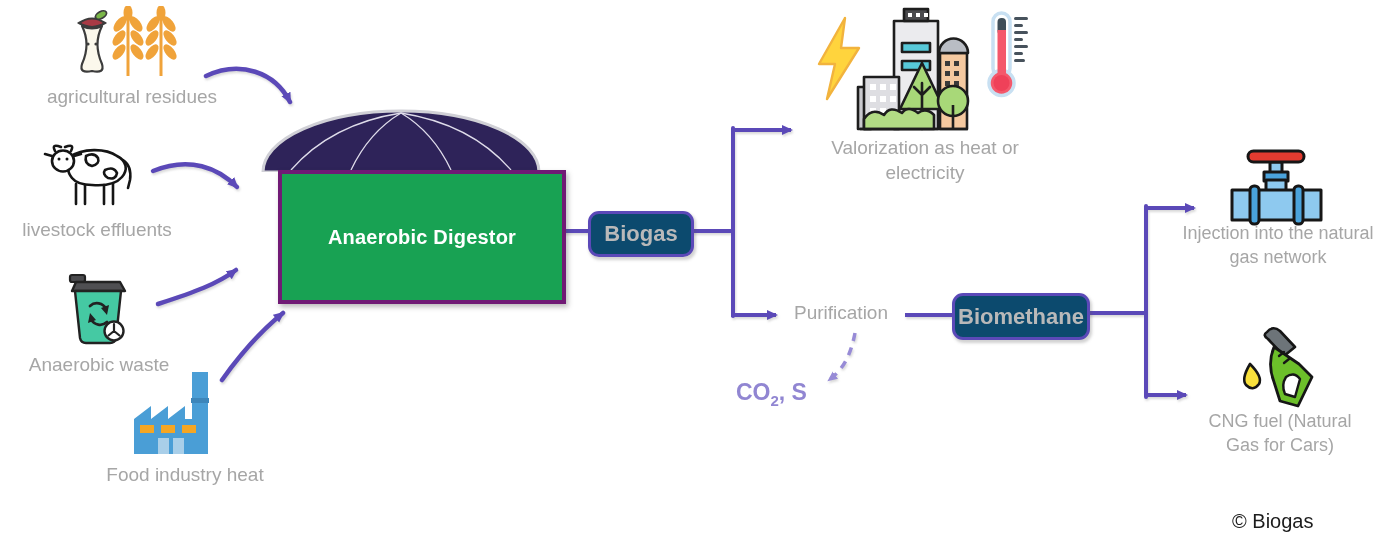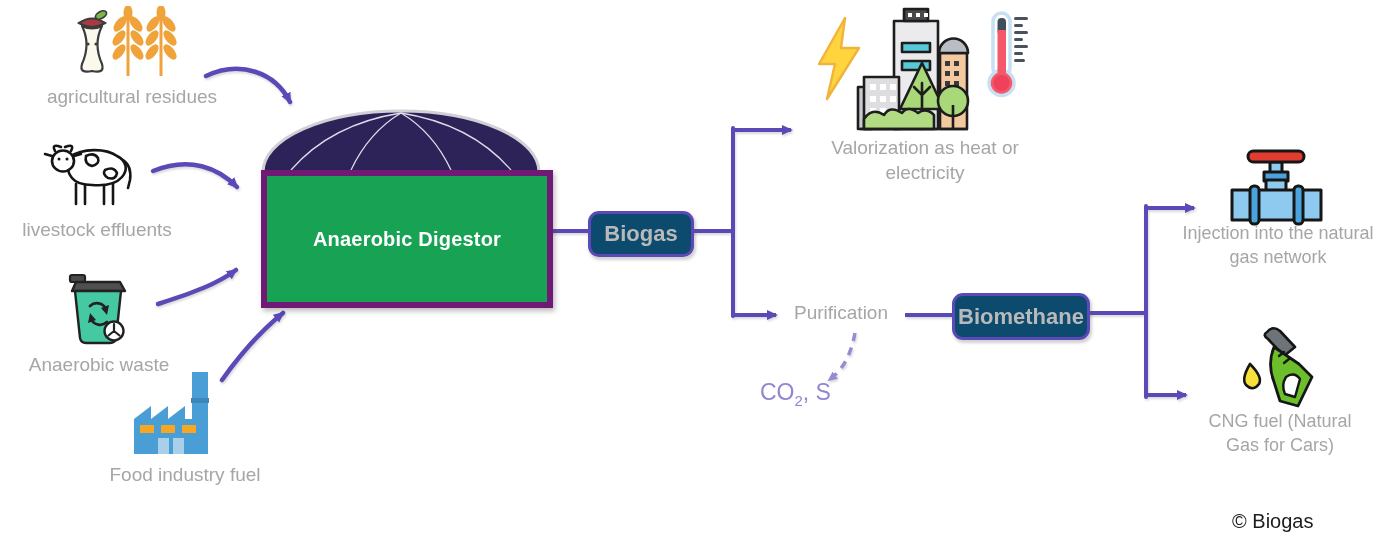--- a/index.html
+++ b/index.html
@@ -5,27 +5,27 @@
   html,body{margin:0;padding:0;background:#fff;}
   #stage{position:relative;width:1397px;height:549px;background:#ffffff;overflow:hidden;
          font-family:"Liberation Sans",sans-serif;}
   .abs{position:absolute;}
   svg{display:block;}
   .lbl{position:absolute;color:#a6a6a6;font-size:19px;line-height:1.32;text-align:center;}
   .flow-box{position:absolute;background:#0c4a6e;border:3.5px solid #5b49b8;border-radius:11px;
             display:flex;align-items:center;justify-content:center;
             font-weight:bold;color:#b9b9b9;font-size:22px;
             box-shadow:1.5px 2.5px 3px rgba(90,90,90,.28);}
-  #digestor-box{position:absolute;left:261px;top:170px;width:280px;height:126px;
-            background:#18a253;border:6px solid #701a75;
+  #digestor-box{position:absolute;left:278px;top:170px;width:280px;height:126px;
+            background:#18a253;border:4px solid #701a75;
             display:flex;align-items:center;justify-content:center;
             box-shadow:2px 3px 5px rgba(60,60,60,.35);}
   #digestor-box span{color:#ffffff;font-weight:bold;font-size:20px;letter-spacing:.2px;}
   #purification{position:absolute;left:794px;top:302px;color:#a6a6a6;font-size:19px;white-space:nowrap;}
-  #byproduct{position:absolute;left:736px;top:379px;color:#9186d2;font-weight:normal;font-size:23px;margin-left:24px;}
+  #byproduct{position:absolute;left:736px;top:379px;color:#9186d2;font-weight:bold;font-size:23px;}
   #byproduct sub{font-size:15px;}
   #credit{position:absolute;left:1232px;top:510px;color:#1c1c1c;font-size:20px;white-space:nowrap;}
   .connectors{position:absolute;left:0;top:0;pointer-events:none;
               filter:drop-shadow(1px 2px 1px rgba(130,130,130,.30));}
 </style>
 </head>
 <body>
 
 <div id="stage">
 
@@ -120,21 +120,21 @@
 
   <svg class="abs" style="left:128px;top:362px;" width="95" height="95" viewBox="0 0 95 95">
     <path d="M6,92 L6,57 L23,44 L23,57 L40,44 L40,57 L57,44 L57,57 L64,57 L64,10 L80,10 L80,92 Z" fill="#4a9ed6"></path>
     <rect x="63" y="36" width="18" height="5" fill="#3d86ba"></rect>
     <rect x="12" y="63" width="14" height="8" fill="#f5a623"></rect>
     <rect x="33" y="63" width="14" height="8" fill="#f5a623"></rect>
     <rect x="54" y="63" width="14" height="8" fill="#f5a623"></rect>
     <rect x="30" y="76" width="11" height="16" fill="#a9cfe9"></rect>
     <rect x="45" y="76" width="11" height="16" fill="#a9cfe9"></rect>
   </svg>
-  <div class="lbl" style="left:85px;top:462px;width:200px;">Food industry fuel</div>
+  <div class="lbl" style="left:85px;top:462px;width:200px;">Food industry heat</div>
 
   <svg class="abs" style="left:261px;top:107px;" width="280" height="65" viewBox="0 0 280 65">
     <path d="M2,65 A138,61 0 0 1 278,65 Z" fill="#2e2359" stroke="#d0d0d6" stroke-width="3"></path>
     <g stroke="#e8e6f2" stroke-width="1.3" fill="none" opacity="0.95">
       <path d="M140,6 Q70,17 30,63"></path>
       <path d="M140,6 Q108,25 90,63"></path>
       <path d="M140,6 Q172,25 190,63"></path>
       <path d="M140,6 Q210,17 250,63"></path>
     </g>
   </svg>

